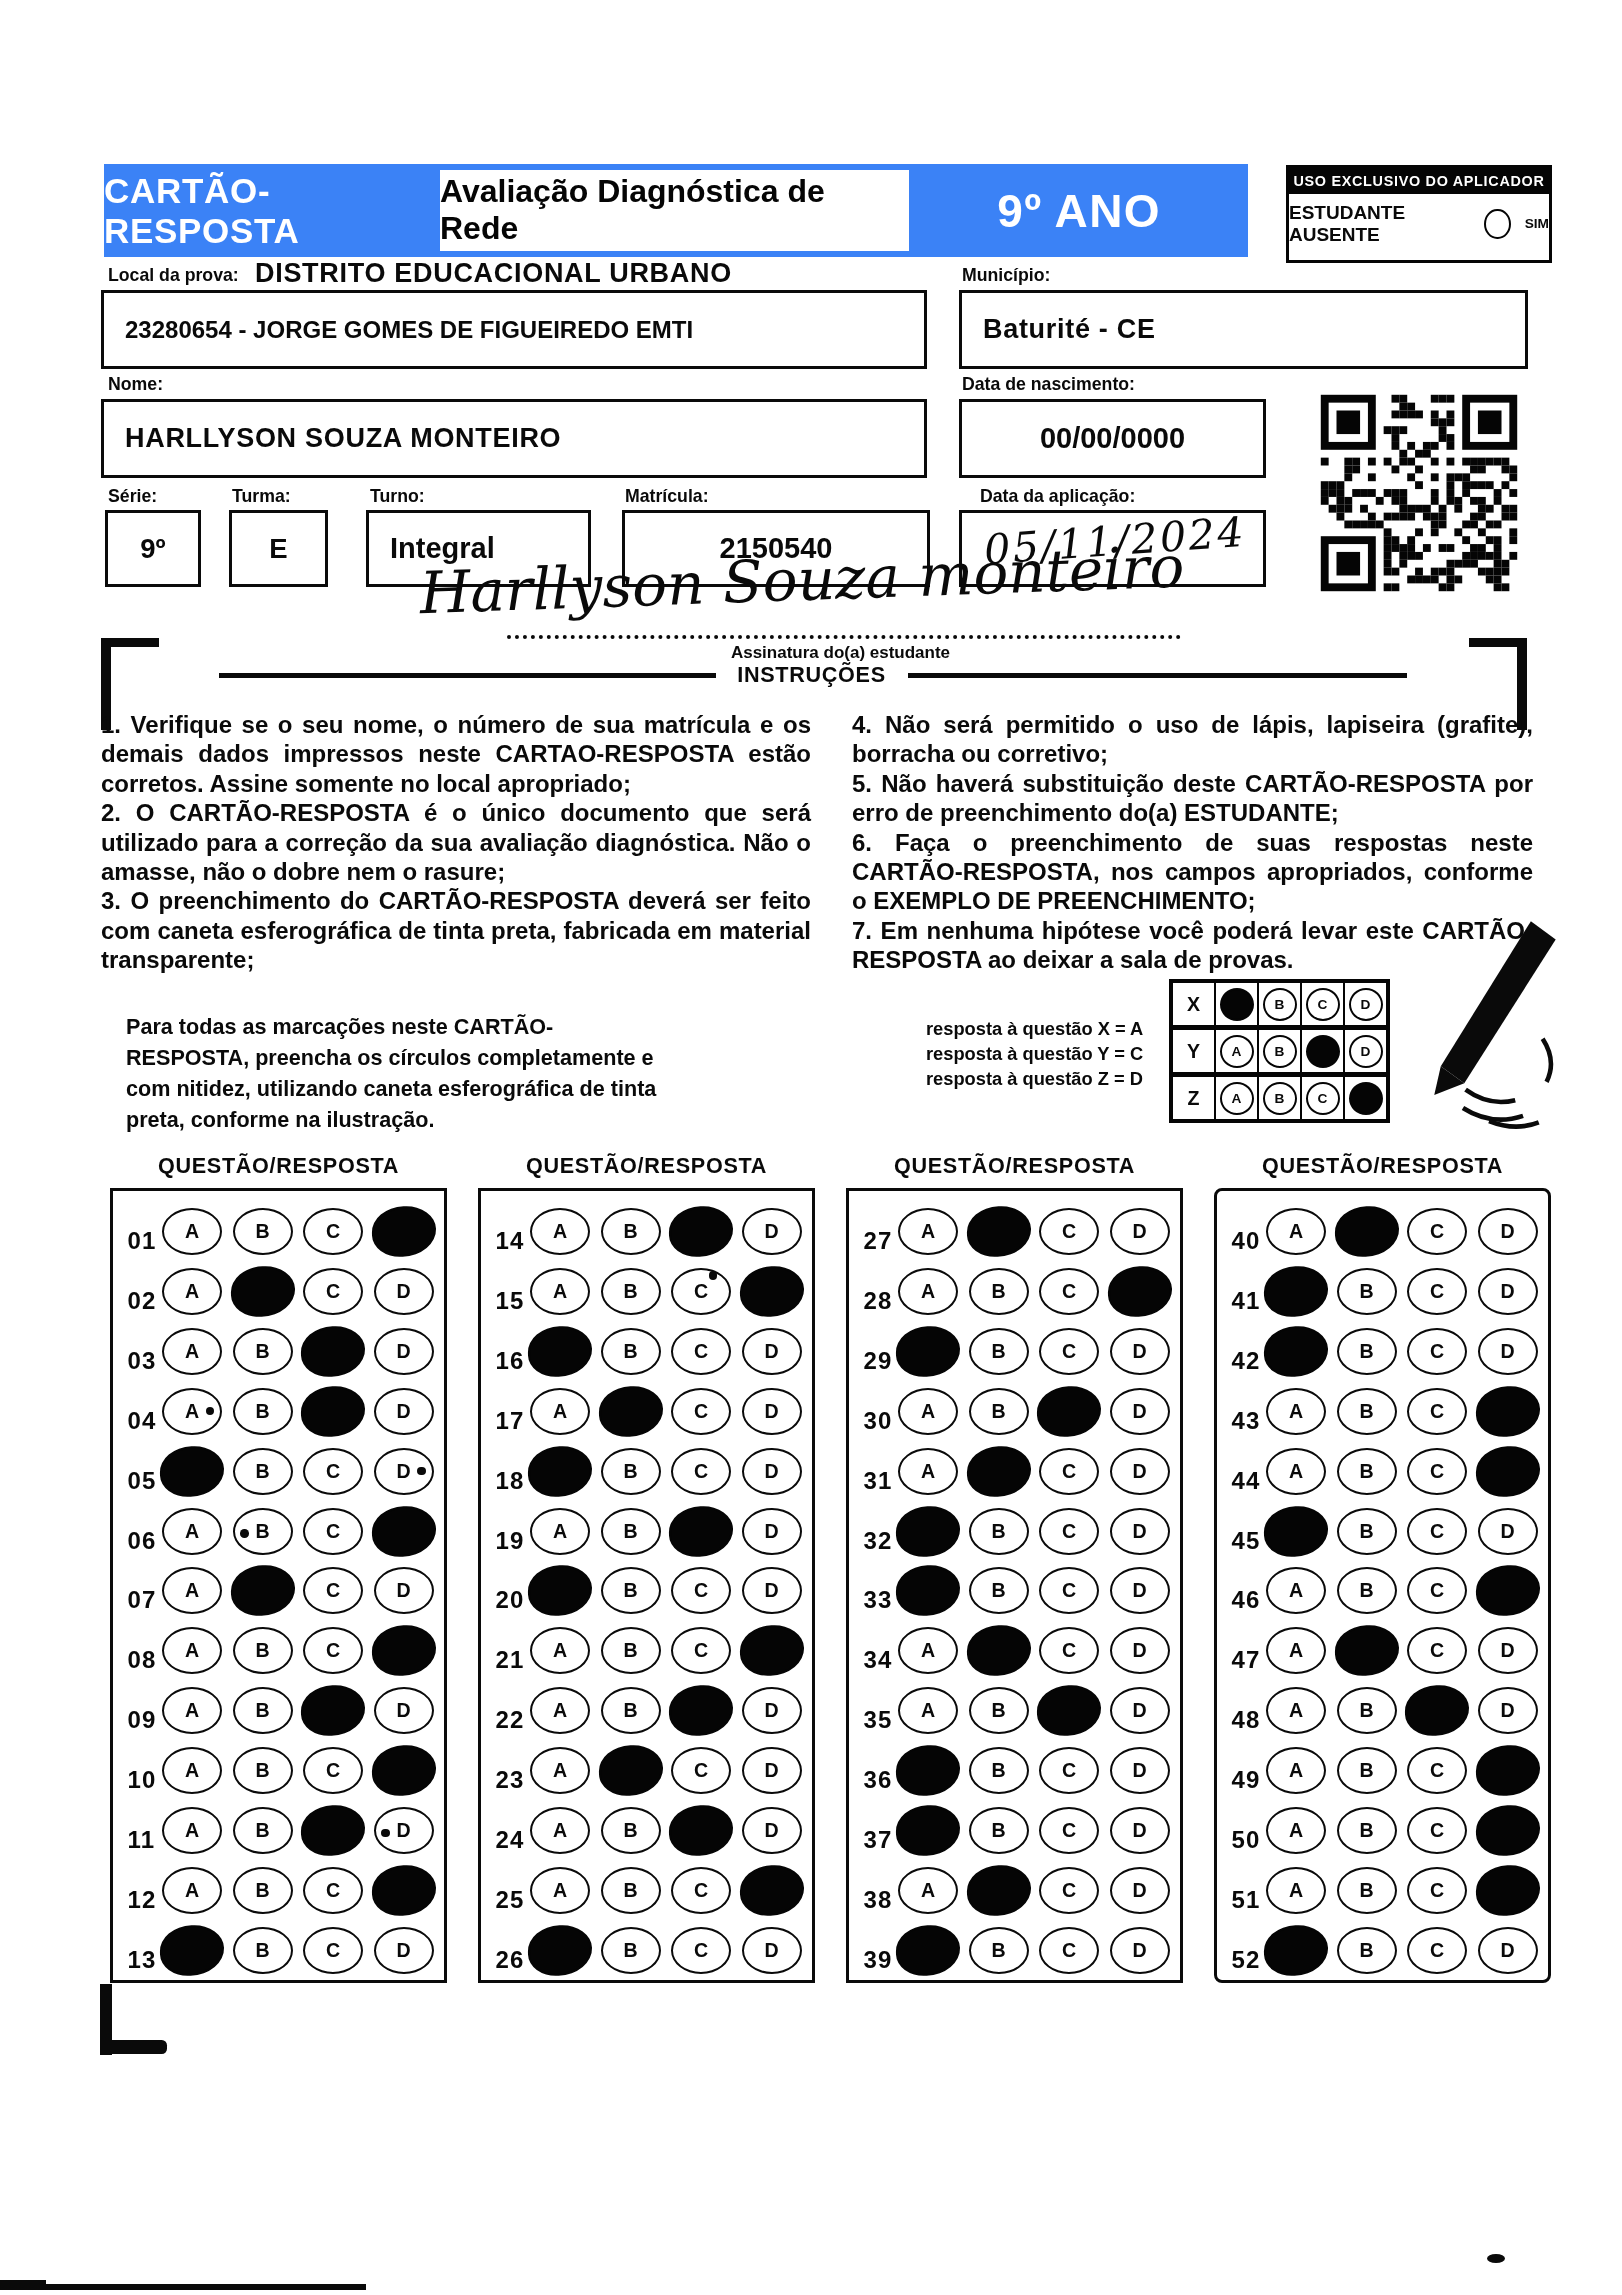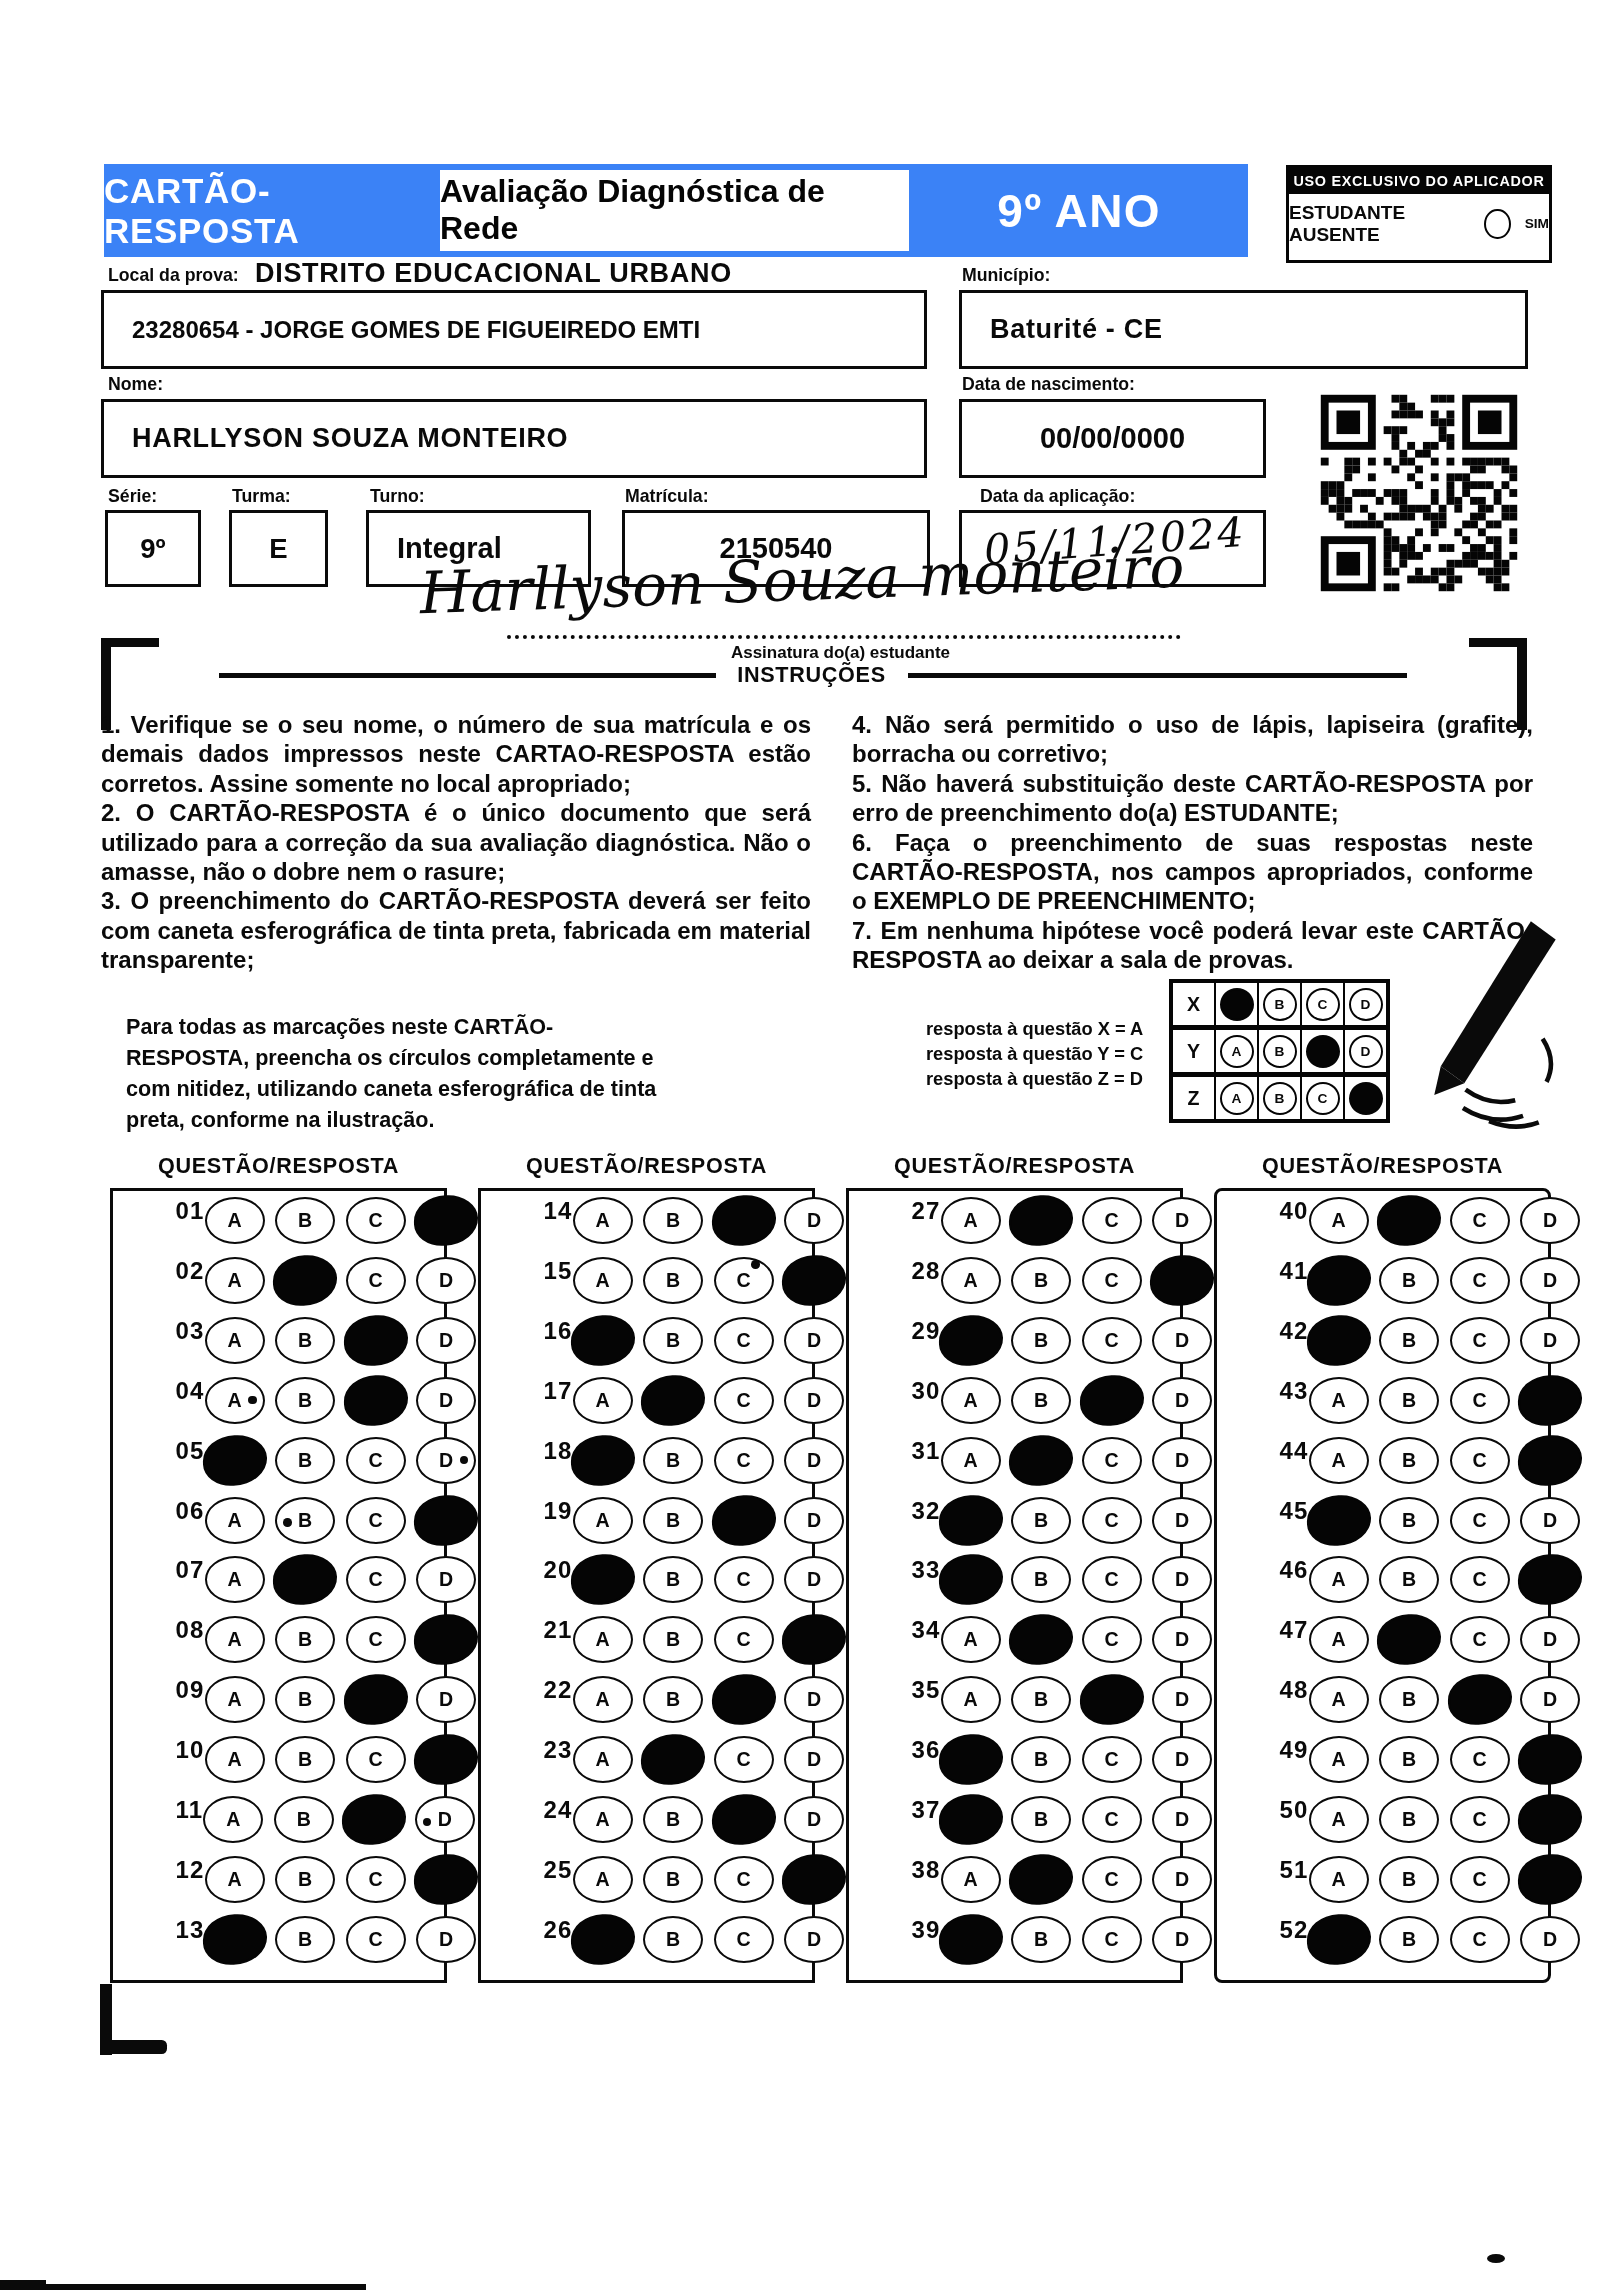--- a/index.html
+++ b/index.html
@@ -21,21 +21,21 @@
             font-size:14.4px;font-weight:bold;letter-spacing:0.7px;}
   .ap-body{height:59px;display:flex;align-items:center;justify-content:center;gap:14px;}
   .ap-label{font-size:19px;font-weight:bold;}
   .ap-circle{width:26px;height:26px;border:2.6px solid #050505;border-radius:50%;background:#fff;}
   .ap-sim{font-size:13.7px;font-weight:bold;}
 
   
   .lbl{font-size:17.7px;font-weight:bold;}
   .big-val{font-size:27px;font-weight:bold;letter-spacing:0.7px;}
   .fbox{border:3.9px solid #0a0a0a;background:#fff;display:flex;align-items:center;}
-  .fbox .pad{padding-left:28px;}
+  .fbox .pad{padding-left:21px;}
 
   .qr-wrap{left:1309px;top:383px;width:220px;height:220px;}
 
   .hand{font-family:"DejaVu Serif",serif;font-style:italic;}
   .date-hand{left:961px;top:517px;width:308px;text-align:center;font-size:41px;
              transform:rotate(-4deg);letter-spacing:2.6px;}
   .signature-hand{left:393px;top:546px;width:818px;text-align:center;font-size:58px;
                   transform:rotate(-2deg);white-space:nowrap;}
   .sig-line{left:507px;top:586px;width:674px;height:49px;border-bottom:4.6px dotted #0a0a0a;}
   .sig-label{left:579px;top:643px;width:523px;text-align:center;font-size:17px;font-weight:bold;}
@@ -60,21 +60,21 @@
   .ex-cell:last-child{border-right:none;}
   .ex-letter{font-size:19.6px;font-weight:bold;}
   .ex-bubble{width:30px;height:29px;border:2px solid #050505;border-radius:50%;display:flex;
              align-items:center;justify-content:center;font-size:13.7px;font-weight:bold;}
   .ex-bubble.filled{background:#050505;color:#050505;}
 
   
   .qr-header{top:1153px;width:337px;text-align:center;font-size:21.6px;font-weight:bold;letter-spacing:0.7px;}
   .agrid{top:1188px;width:337px;height:795px;border:3.3px solid #0a0a0a;background:#fff;
          display:flex;flex-direction:column;justify-content:space-evenly;box-sizing:border-box;padding:3.9px 0;}
-  .arow{display:flex;align-items:flex-start;height:58px;margin-left:48px;}
+  .arow{display:flex;align-items:flex-end;height:58px;}
   .qnum{width:58px;padding-left:14.4px;font-size:24px;font-weight:bold;letter-spacing:1.3px;}
   .bubble{position:relative;width:56px;height:43px;border:2.6px solid #0a0a0a;border-radius:50%;
           display:flex;align-items:center;justify-content:center;font-size:19.6px;font-weight:bold;
           margin-right:10.5px;flex:none;background:#fff;}
   .bubble.filled{background:#050505;border-color:#050505;color:transparent;
                  border-radius:52% 48% 55% 45%;transform:scale(1.07) rotate(-2deg);}
   .inkdot{position:absolute;width:8.5px;height:8.5px;border-radius:50%;background:#0a0a0a;}
   .inkdot.right{right:5.9px;top:17px;}
   .inkdot.left{left:5.9px;top:19.6px;}
   .inkdot.top{right:11.8px;top:1.3px;}

